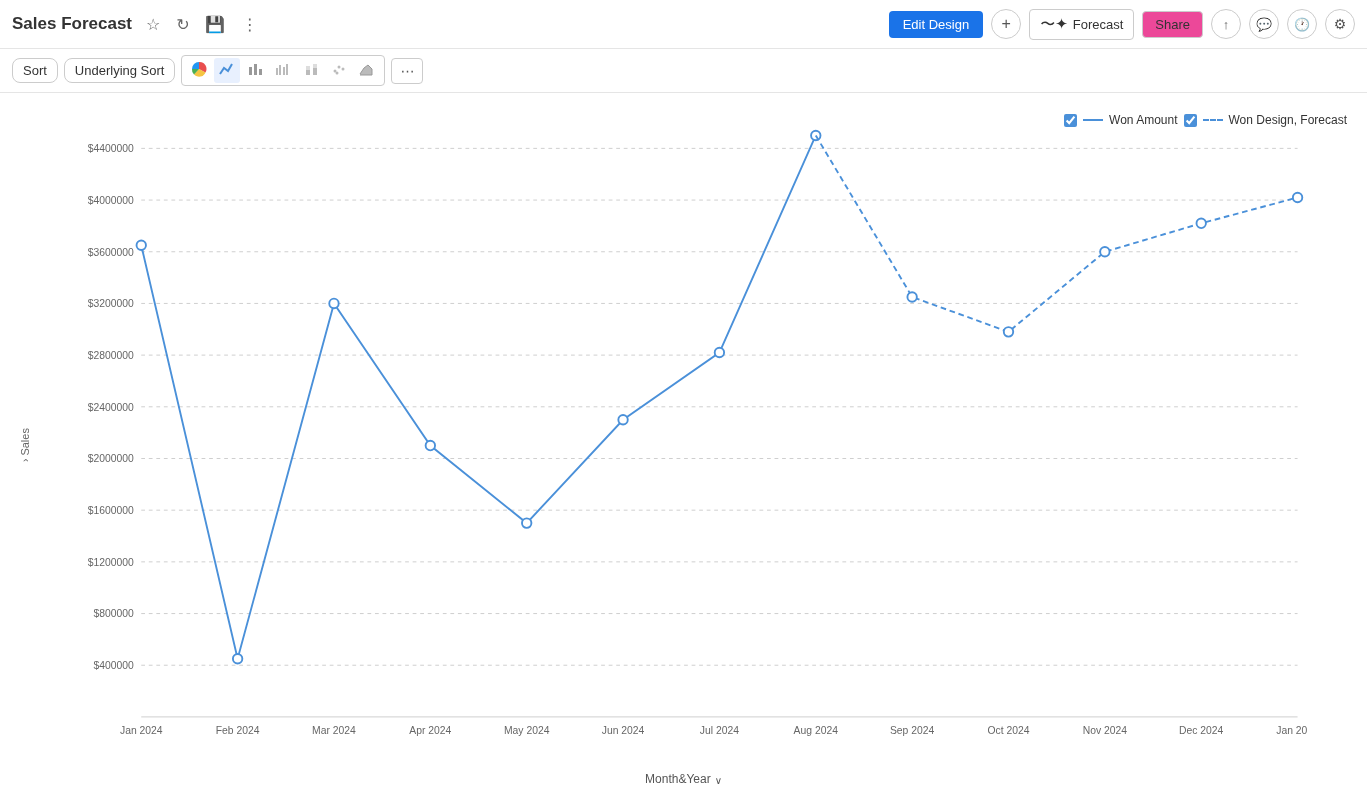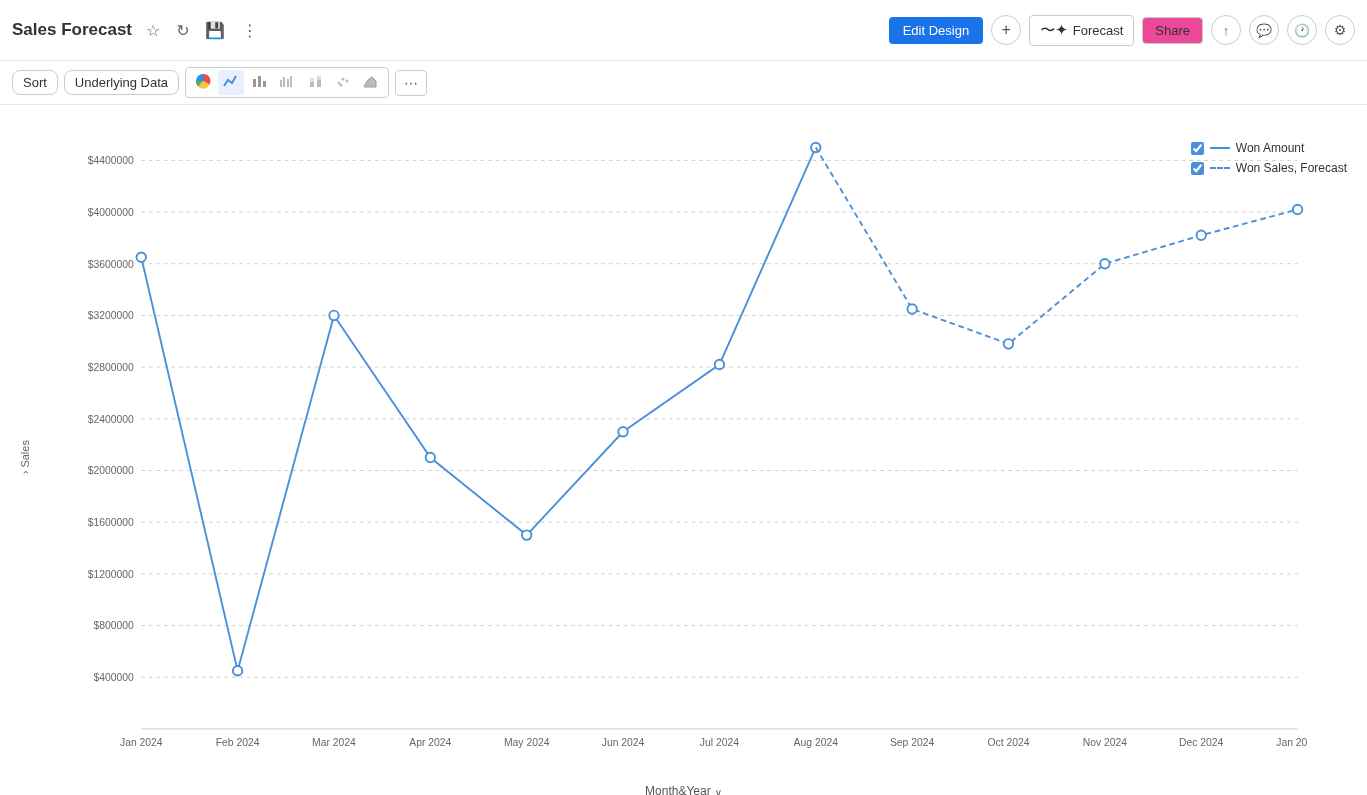--- a/index.html
+++ b/index.html
@@ -3,21 +3,21 @@
   <meta charset="utf-8">
   <style>
     * { box-sizing: border-box; margin: 0; padding: 0; }
     body { font-family: -apple-system, BlinkMacSystemFont, 'Segoe UI', sans-serif; background: #fff; color: #333; font-size: 13px; }
 
     .header {
       display: flex;
       align-items: center;
       padding: 7px 12px;
       border-bottom: 1px solid #e5e5e5;
-      height: 61px;
+      height: 49px;
     }
     .title {
       font-size: 17px;
       font-weight: 600;
       margin-right: 10px;
     }
     .header-icons {
       display: flex;
       gap: 8px;
       align-items: center;
@@ -129,24 +129,23 @@
 
     .chart-container {
       position: relative;
       width: 100%;
       height: calc(795px - 48px - 44px);
       padding: 20px 60px 60px 80px;
     }
 
     .legend {
       position: absolute;
-      top: 36px;
+      top: 20px;
       right: 20px;
       display: flex;
-      flex-direction: column;
       gap: 6px;
       font-size: 12px;
     }
     .legend-item {
       display: flex;
       align-items: center;
       gap: 6px;
     }
     .legend-line-solid {
       width: 20px;
@@ -210,21 +209,21 @@
     <button class="btn-share">Share</button>
     <button class="btn-icon-round" title="Export" style="font-size:13px;">↑</button>
     <button class="btn-icon-round" title="Comment" style="font-size:13px;">💬</button>
     <button class="btn-icon-round" title="Alert" style="font-size:13px;">🕐</button>
     <button class="btn-icon-round" title="Settings" style="font-size:14px;">⚙</button>
   </div>
 </div>
 
 <div class="toolbar">
   <button class="btn-toolbar">Sort</button>
-  <button class="btn-toolbar">Underlying Data</button>
+  <button class="btn-toolbar">Underlying Sort</button>
   <div class="chart-type-icons">
     <button class="chart-icon-btn" title="Pie chart">
       <svg width="16" height="16" viewBox="0 0 16 16">
           <circle cx="8" cy="8" r="7" fill="#e0e0e0"></circle>
           <path d="M8 8 L8 1 A7 7 0 0 1 14.5 11.5 Z" fill="#e94e4e"></path>
           <path d="M8 8 L14.5 11.5 A7 7 0 0 1 3 13.5 Z" fill="#f5c542"></path>
           <path d="M8 8 L3 13.5 A7 7 0 0 1 1 8 Z" fill="#4caf50"></path>
           <path d="M8 8 L1 8 A7 7 0 0 1 8 1 Z" fill="#2196f3"></path>
         </svg>
     </button>
@@ -278,21 +277,21 @@
   
   <div class="legend">
     <div class="legend-item">
       <input type="checkbox" checked="" style="accent-color: rgb(74, 144, 217); width: 13px; height: 13px;">
       <div class="legend-line-solid"></div>
       <span>Won Amount</span>
     </div>
     <div class="legend-item">
       <input type="checkbox" checked="" style="accent-color: rgb(74, 144, 217); width: 13px; height: 13px;">
       <div class="legend-line-dashed"></div>
-      <span>Won Sales, Forecast</span>
+      <span>Won Design, Forecast</span>
     </div>
   </div>
 
   
   <div class="y-axis-label">
     <span style="font-size:10px;">›</span>
     <span>Sales</span>
   </div>
 
   

